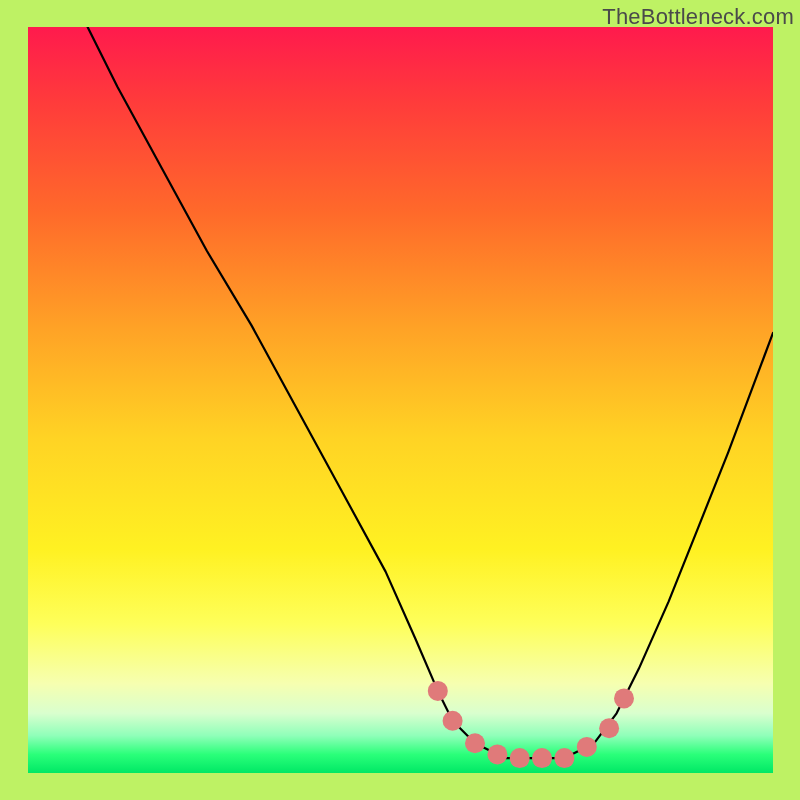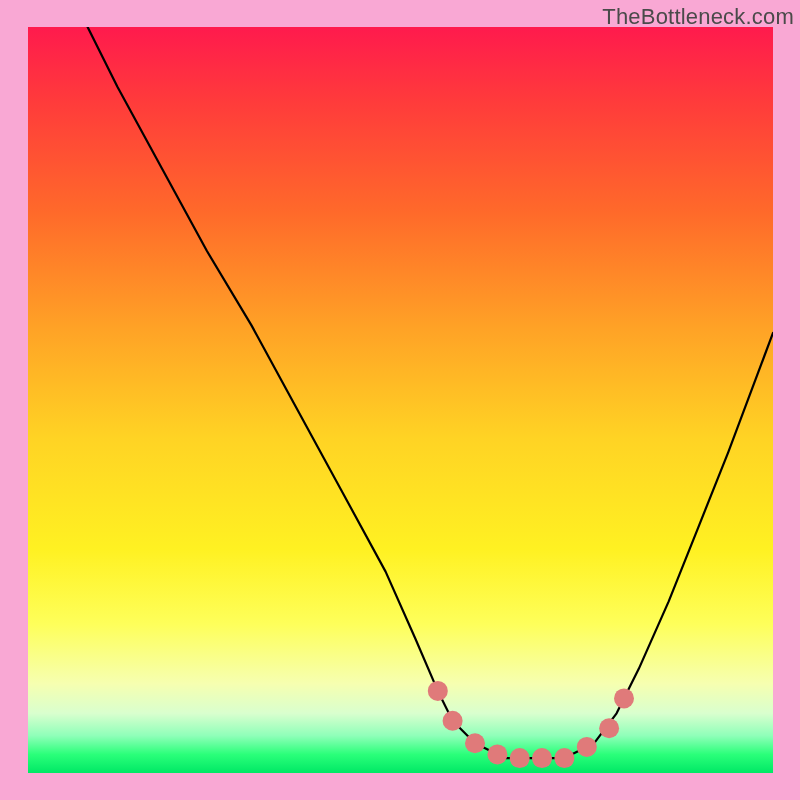--- a/index.html
+++ b/index.html
@@ -10,21 +10,21 @@
     background: #000;
     overflow: hidden;
     font-family: Arial, Helvetica, sans-serif;
   }
   .frame {
     position: absolute;
     left: 0;
     top: 0;
     width: 800px;
     height: 800px;
-    background: #f9a8d4;
+    background: #bef264;
   }
   .plot {
     position: absolute;
     left: 28px;
     top: 27px;
     width: 745px;
     height: 746px;
     background: linear-gradient(to bottom,
       #ff1a4d 0%,
       #ff3b3b 10%,

